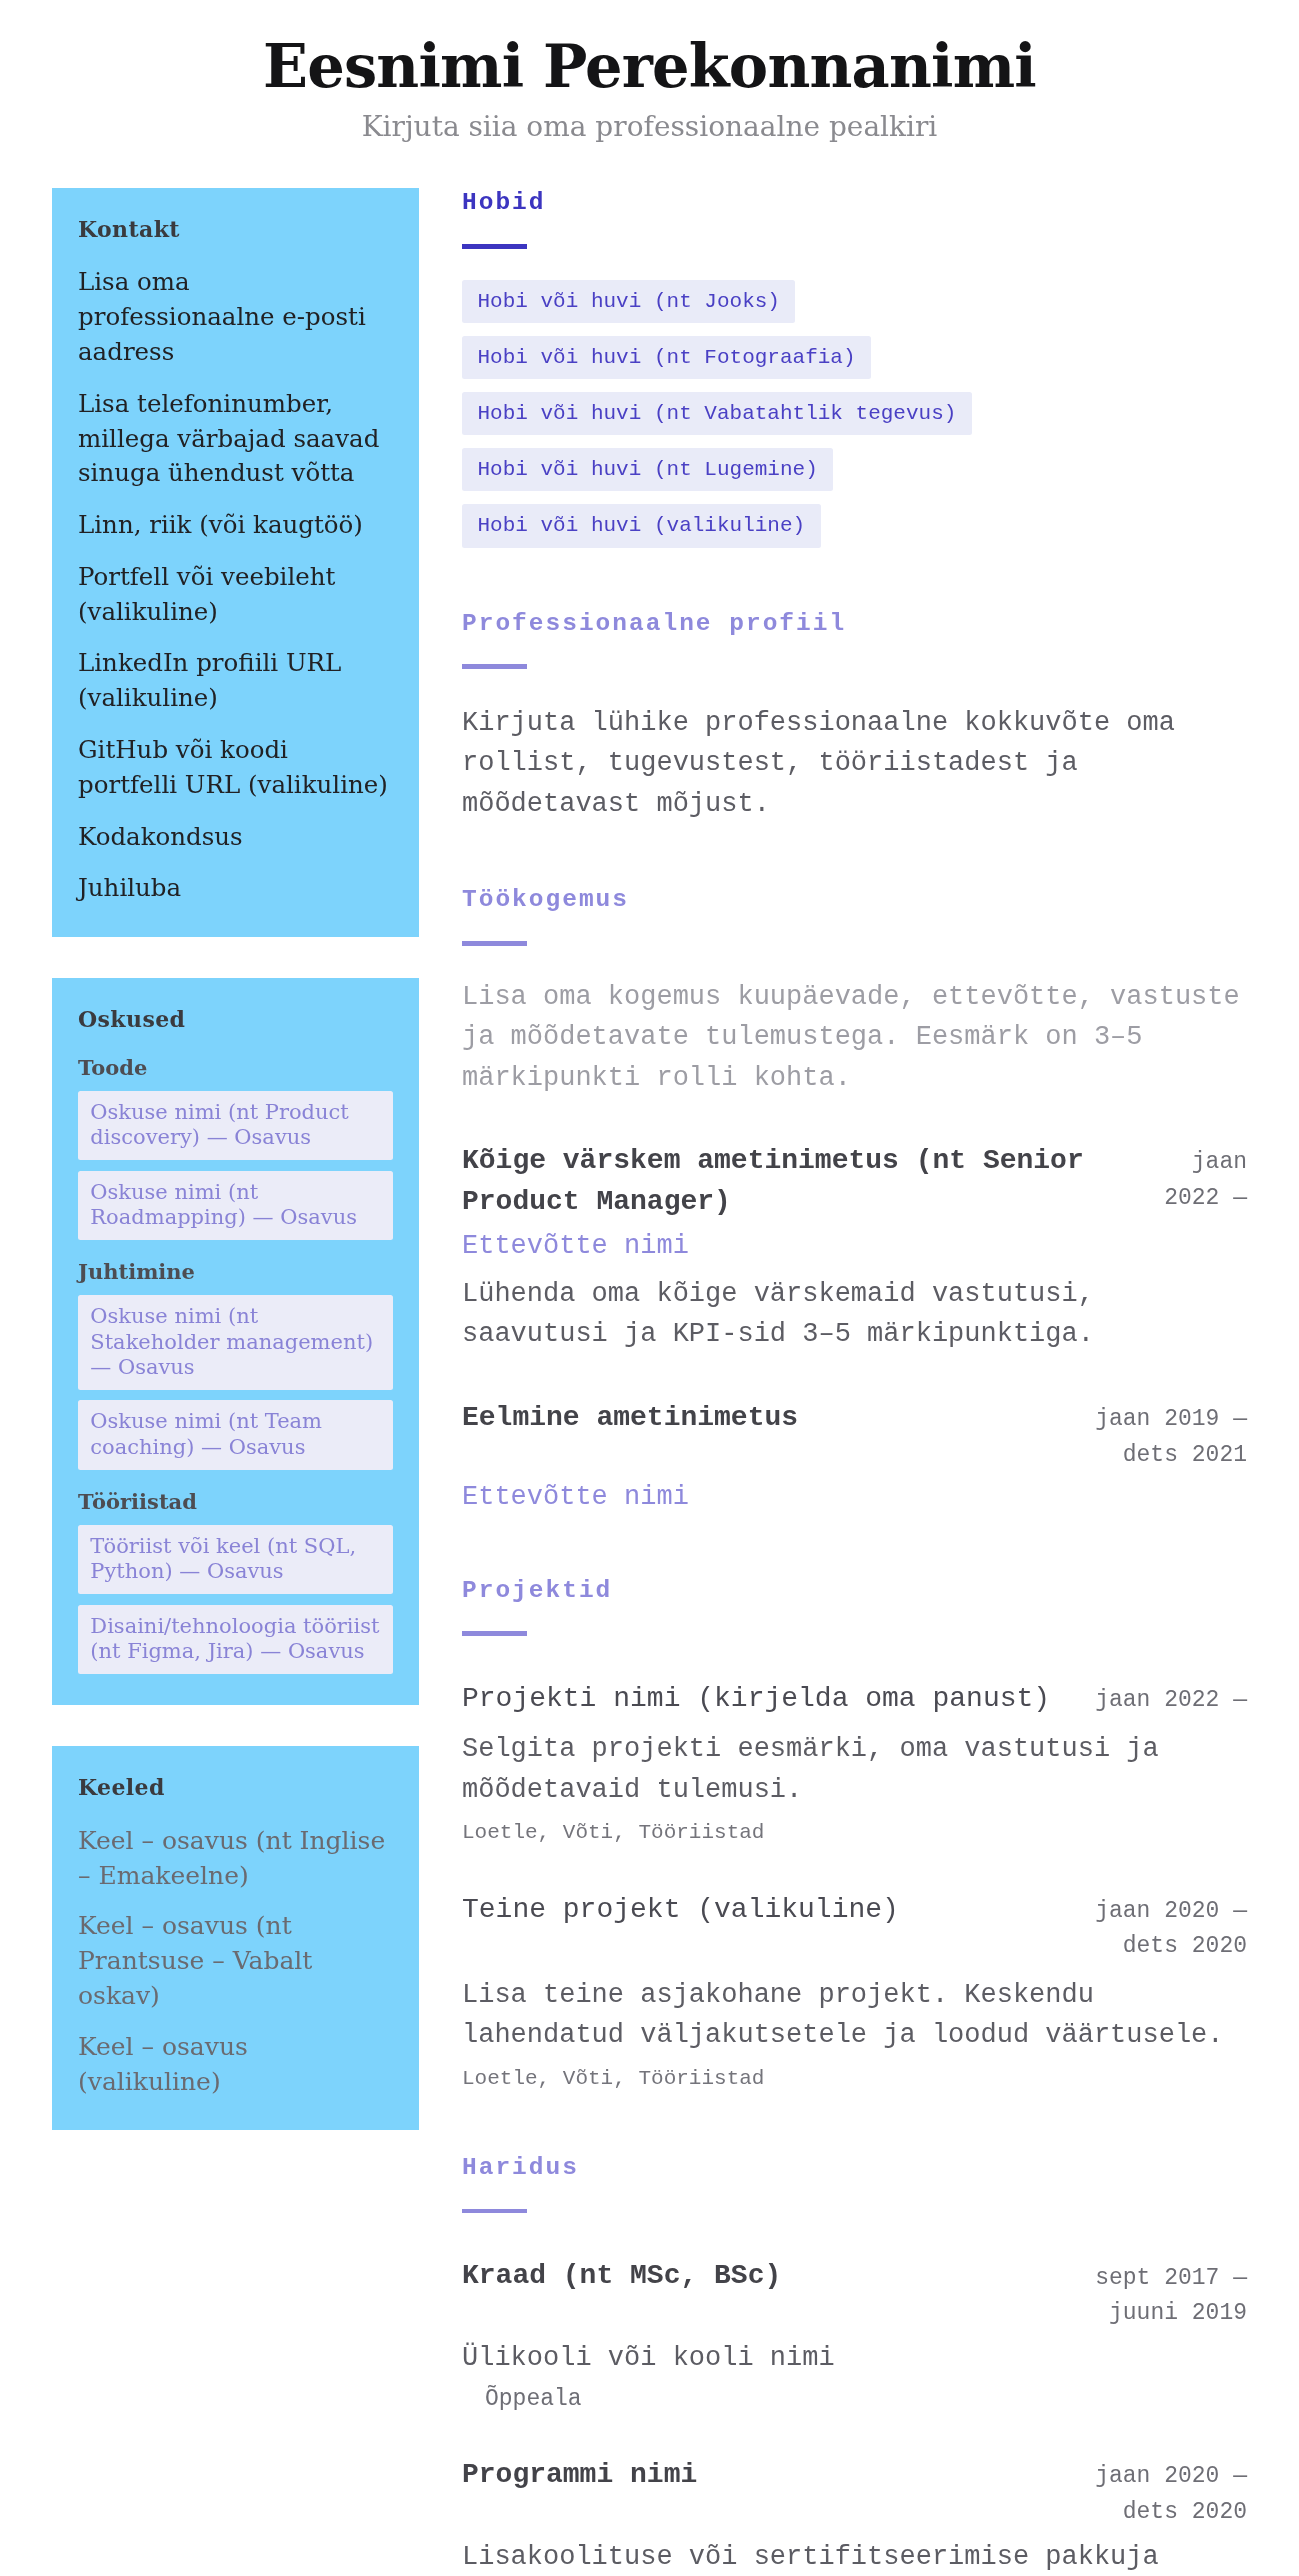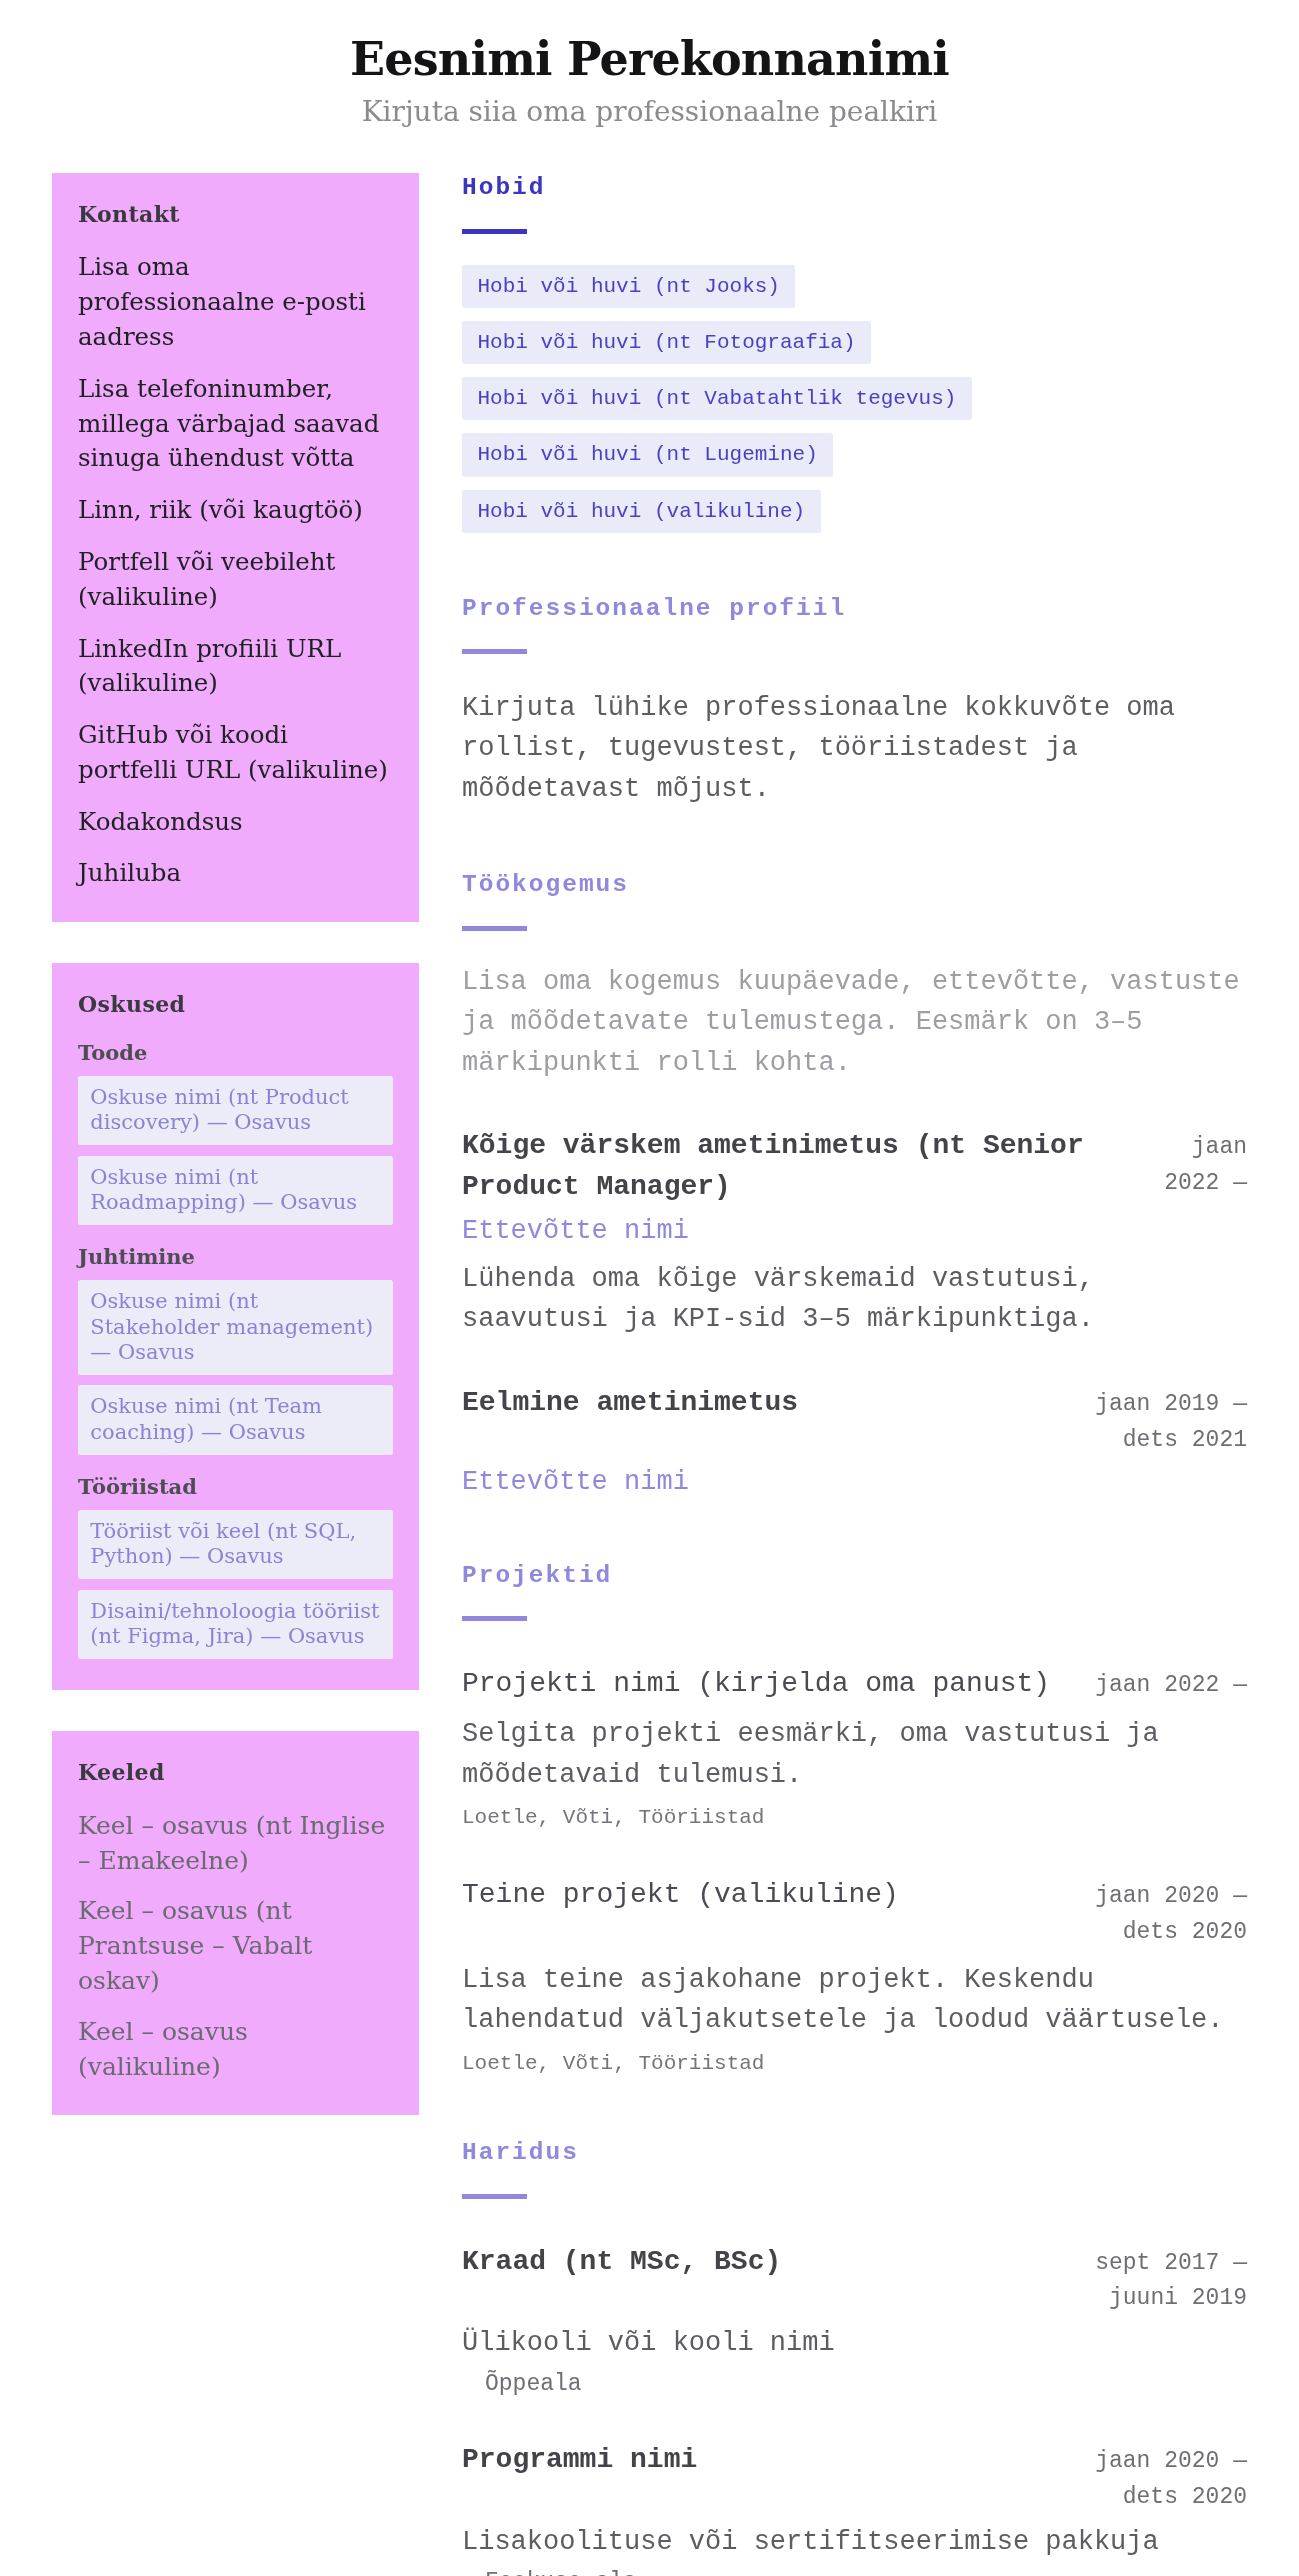--- a/index.html
+++ b/index.html
@@ -9,40 +9,40 @@
     min-height: 2576px;
     margin: 0 auto;
     font-family: "DejaVu Serif", "Liberation Serif", serif;
     color: #212124;
   }
   .page { padding: 33px 52px 74px 52px; }
 
   
   .top-header { text-align: center; margin-bottom: 43px; }
   .full-name {
-    font-size: 46px;
+    font-size: 59px;
     font-weight: 700;
     color: #141416;
     letter-spacing: -0.8px;
     line-height: 1.15;
   }
   .tagline {
     margin-top: 8.2px;
     font-size: 28px;
     color: #8a8a8f;
     line-height: 1.3;
   }
 
   
   .columns { display: flex; align-items: flex-start; gap: 43px; }
 
   
   .sidebar { width: 367px; flex: none; }
   .box {
-    background: #f0abfc;
+    background: #7dd3fc;
     padding: 28px 26px 31px 26px;
     margin-bottom: 41px;
   }
   .box-langs { margin-top: 28px; }
   .box h3 {
     font-size: 22px;
     font-weight: 700;
     color: #3a3a3e;
     margin-bottom: 23px;
     letter-spacing: 0.4px;

